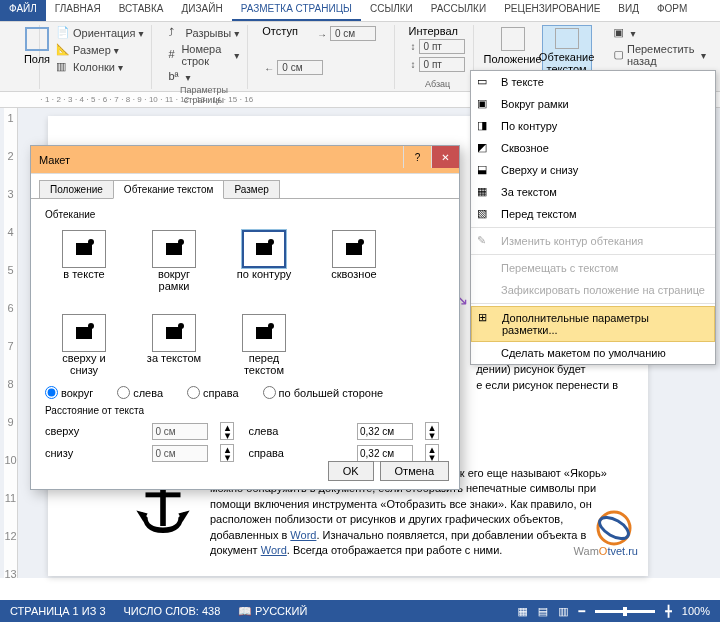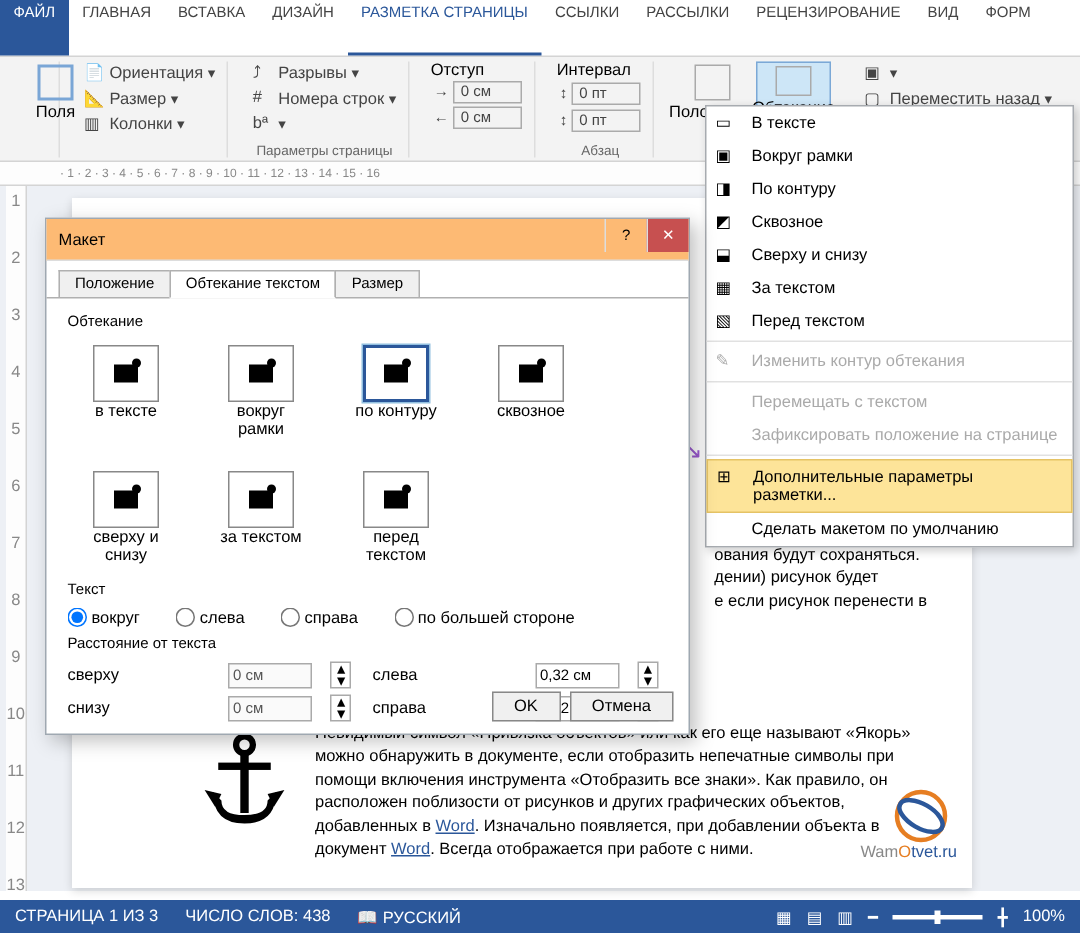--- a/index.html
+++ b/index.html
@@ -1,17 +1,17 @@
 <!DOCTYPE html>
 <html><head>
 <meta charset="utf-8">
 <style>
 *{box-sizing:border-box;font-family:'Segoe UI',Tahoma,sans-serif;font-size:11px;margin:0;padding:0}
 body{background:#fff;width:720px;height:622px;overflow:hidden;position:relative}
-.tabs{display:flex;background:#fff;border-bottom:1px solid #d4d4d4;height:38px}
+.tabs{display:flex;background:#fff;border-bottom:1px solid #d4d4d4;height:22px}
 .tab{padding:3px 9px;color:#444;cursor:pointer;font-size:10px}
 .tab.file{background:#2b579a;color:#fff}
 .tab.active{color:#2b579a;border-bottom:2px solid #2b579a}
 .ribbon{background:#f3f3f3;border-bottom:1px solid #d4d4d4;height:70px;display:flex;padding:3px 6px 0;gap:8px;position:relative}
 .rgroup{border-right:1px solid #ddd;padding:0 6px;display:flex;flex-direction:column;justify-content:space-between;height:64px}
 .rgroup .lbl{font-size:9px;color:#666;text-align:center;margin-top:auto}
 .rbody{display:flex;gap:6px;flex-wrap:wrap}
 .rbtn{display:flex;align-items:center;gap:3px;font-size:10px;color:#444;padding:1px 2px}
 .ricon{width:14px;height:14px;display:inline-block}
 .bigbtn{display:flex;flex-direction:column;align-items:center;font-size:10px;text-align:center;width:50px;padding:2px}
@@ -91,21 +91,21 @@
   </div>
   <div class="rgroup">
     <div class="rbody" style="flex-direction:column;gap:1px">
       <div class="rbtn"><span class="ricon">⤴</span><span>Разрывы</span> ▾</div>
       <div class="rbtn"><span class="ricon">#</span><span>Номера строк</span> ▾</div>
       <div class="rbtn"><span class="ricon">bª</span> ▾</div>
     </div>
     <div class="lbl">Параметры страницы</div>
   </div>
   <div class="rgroup">
-    <div class="rbody" style="flex-direction:column;gap:0;font-size:10px">
+    <div class="rbody" style="flex-direction:row;gap:17px;font-size:10px">
       <div>Отступ</div>
       <div class="rbtn">→ <span class="spinner-box">0 см</span></div>
       <div class="rbtn">← <span class="spinner-box">0 см</span></div>
     </div>
   </div>
   <div class="rgroup">
     <div class="rbody" style="flex-direction:column;gap:1px;font-size:10px">
       <div>Интервал</div>
       <div class="rbtn">↕ <span class="spinner-box">0 пт</span></div>
       <div class="rbtn">↕ <span class="spinner-box">0 пт</span></div>
@@ -248,21 +248,20 @@
           </div>
           <span>за текстом</span>
         </div>
       <div class="wopt">
           <div class="wbox">
             <div class="dog"></div>
           </div>
           <span>перед текстом</span>
         </div>
     </div>
-    <div class="sect-lbl" style="margin-top:8px">Текст</div>
     <div class="radio-row">
       <label>
           <input type="radio" checked="" style="">
           <span>вокруг</span>
         </label>
       <label>
           <input type="radio" style="">
           <span>слева</span>
         </label>
       <label>

